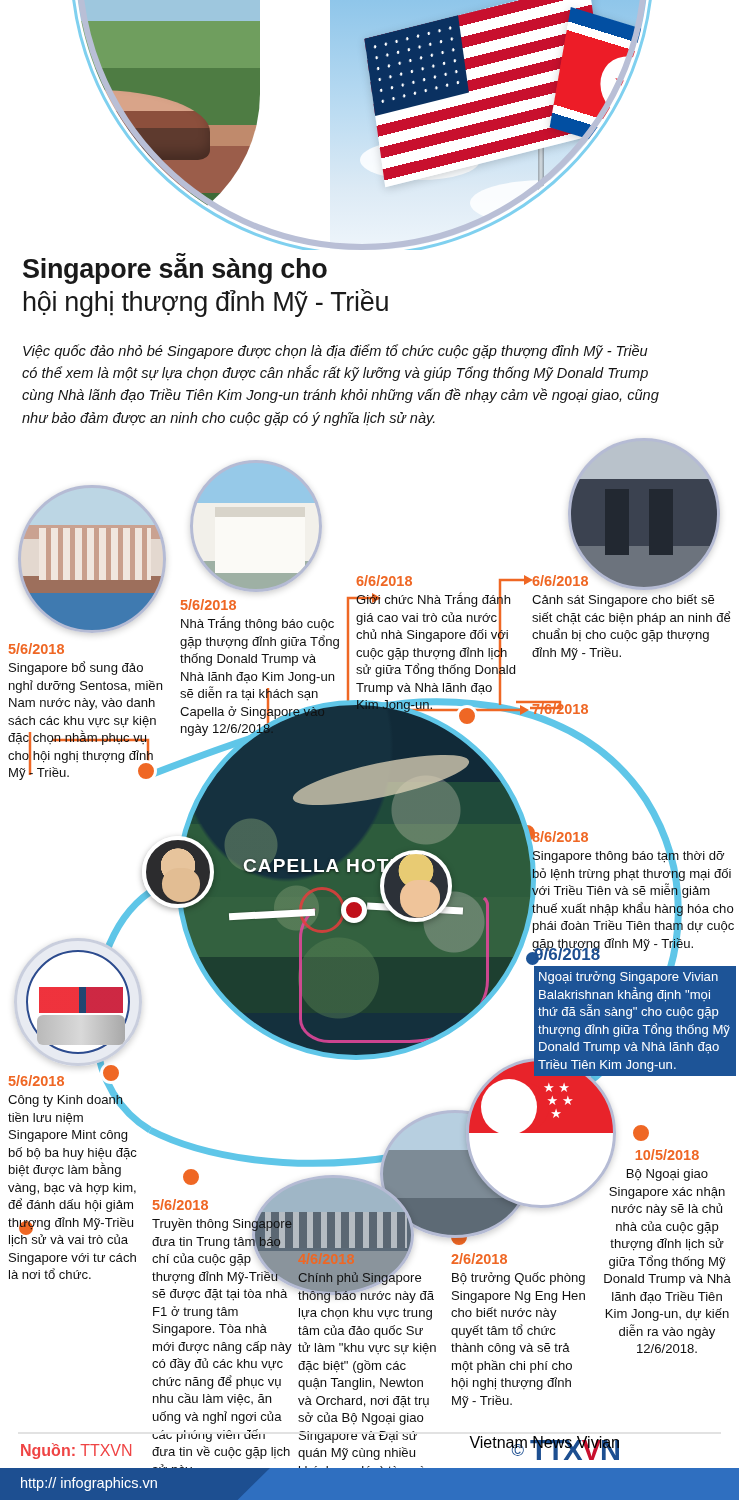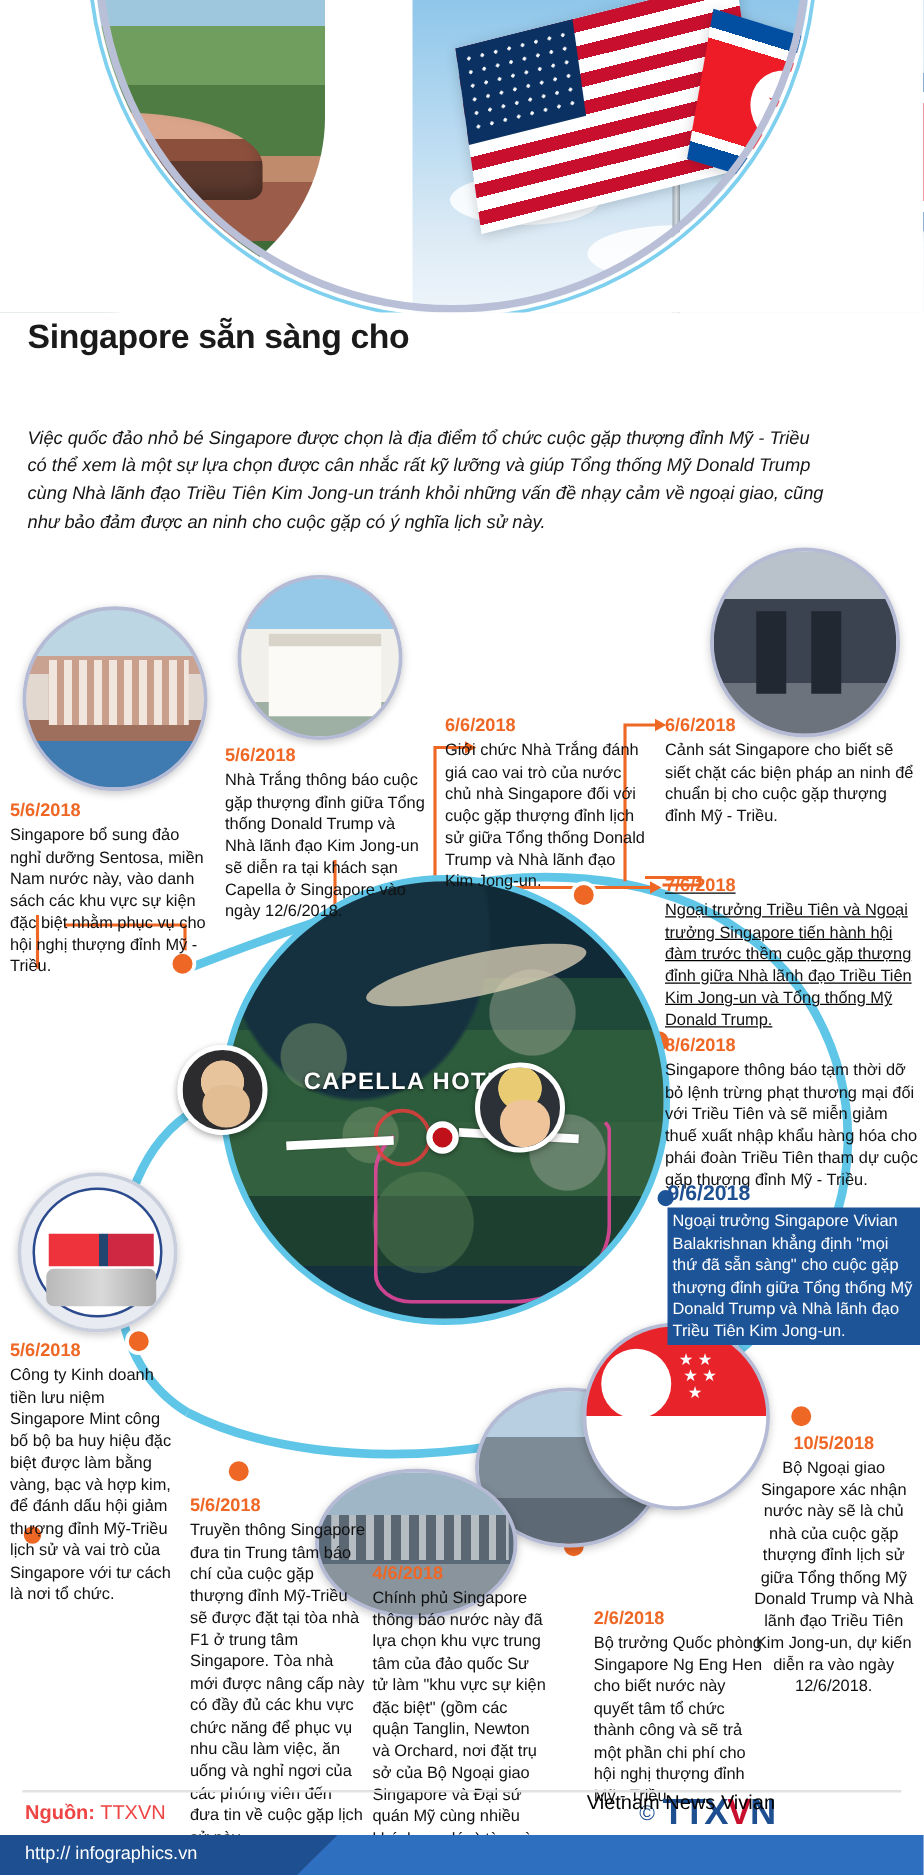--- a/index.html
+++ b/index.html
@@ -252,20 +252,21 @@
     <div class="hero-ring"></div>
     <div class="hero-ring2"></div>
 
     <div class="swoosh swoosh-blue"></div>
     <div class="swoosh swoosh-yellow"></div>
     <div class="swoosh swoosh-cyan"></div>
   </div>
 
   <div class="title-wrap">
     <div class="title1">Singapore sẵn sàng cho</div>
+    <div class="title2">hội nghị thượng đỉnh Mỹ - Triều</div>
   </div>
   <div class="lede">Việc quốc đảo nhỏ bé Singapore được chọn là địa điểm tổ chức cuộc gặp thượng đỉnh Mỹ - Triều có thể xem là một sự lựa chọn được cân nhắc rất kỹ lưỡng và giúp Tổng thống Mỹ Donald Trump cùng Nhà lãnh đạo Triều Tiên Kim Jong-un tránh khỏi những vấn đề nhạy cảm về ngoại giao, cũng như bảo đảm được an ninh cho cuộc gặp có ý nghĩa lịch sử này.</div>
 
   <svg class="curve-svg" viewBox="0 0 739 830">
     <path d="M 150,335 C 240,300 330,268 420,262 C 520,258 600,290 646,360
              C 690,430 690,520 640,590 C 590,660 500,700 400,716
              C 290,734 200,716 150,690" fill="none" stroke="#5fc6e8" stroke-width="7"></path>
     <path d="M 150,690 C 120,672 100,640 96,600 C 90,540 110,480 150,452" fill="none" stroke="#5fc6e8" stroke-width="7"></path>
   </svg>
 
@@ -317,41 +318,40 @@
     <div class="leader" style="left:48px;top:206px;width:86px;transform:rotate(-3deg);"></div>
     <div class="leader" style="left:186px;top:200px;width:96px;transform:rotate(3deg);"></div>
     <div class="map-label">CAPELLA HOTEL</div>
     <div class="map-pin"></div>
   </div>
   <div class="face face-kim"></div>
   <div class="face face-trump"></div>
 
   <div class="tb" style="left:8px;top:640px;width:160px;">
     <div class="date">5/6/2018</div>
-    <div class="body">Singapore bổ sung đảo nghỉ dưỡng Sentosa, miền Nam nước này, vào danh sách các khu vực sự kiện đặc biệt nhằm phục vụ cho hội nghị thượng đỉnh Mỹ - Triều.</div>
+    <div class="body">Singapore bổ sung đảo nghỉ dưỡng Sentosa, miền Nam nước này, vào danh sách các khu vực sự kiện đặc chọn nhằm phục vụ cho hội nghị thượng đỉnh Mỹ - Triều.</div>
   </div>
 
   <div class="tb" style="left:180px;top:596px;width:160px;">
     <div class="date">5/6/2018</div>
     <div class="body">Nhà Trắng thông báo cuộc gặp thượng đỉnh giữa Tổng thống Donald Trump và Nhà lãnh đạo Kim Jong-un sẽ diễn ra tại khách sạn Capella ở Singapore vào ngày 12/6/2018.</div>
   </div>
 
   <div class="tb" style="left:356px;top:572px;width:160px;">
     <div class="date">6/6/2018</div>
     <div class="body">Giới chức Nhà Trắng đánh giá cao vai trò của nước chủ nhà Singapore đối với cuộc gặp thượng đỉnh lịch sử giữa Tổng thống Donald Trump và Nhà lãnh đạo Kim Jong-un.</div>
   </div>
 
   <div class="tb" style="left:532px;top:572px;width:200px;">
     <div class="date">6/6/2018</div>
     <div class="body">Cảnh sát Singapore cho biết sẽ siết chặt các biện pháp an ninh để chuẩn bị cho cuộc gặp thượng đỉnh Mỹ - Triều.</div>
   </div>
 
-  <div class="tb" style="left:532px;top:700px;width:200px;text-decoration:underline;">
+  <div class="tb" style="left:532px;top:700px;width:200px;">
     <div class="date">7/6/2018</div>
-    <div class="body">Ngoại trưởng Triều Tiên và Ngoại trưởng Singapore tiến hành hội đàm trước thềm cuộc gặp thượng đỉnh giữa Nhà lãnh đạo Triều Tiên Kim Jong-un và Tổng thống Mỹ Donald Trump.</div>
   </div>
 
   <div class="tb" style="left:532px;top:828px;width:204px;">
     <div class="date">8/6/2018</div>
     <div class="body">Singapore thông báo tạm thời dỡ bỏ lệnh trừng phạt thương mại đối với Triều Tiên và sẽ miễn giảm thuế xuất nhập khẩu hàng hóa cho phái đoàn Triều Tiên tham dự cuộc gặp thượng đỉnh Mỹ - Triều.</div>
   </div>
 
   <div class="tb hl" style="left:534px;top:944px;width:202px;">
     <div class="date blue">9/6/2018</div>
     <div class="body">Ngoại trưởng Singapore Vivian Balakrishnan khẳng định "mọi thứ đã sẵn sàng" cho cuộc gặp thượng đỉnh giữa Tổng thống Mỹ Donald Trump và Nhà lãnh đạo Triều Tiên Kim Jong-un.</div>
@@ -365,21 +365,21 @@
   <div class="tb" style="left:152px;top:1196px;width:140px;">
     <div class="date">5/6/2018</div>
     <div class="body">Truyền thông Singapore đưa tin Trung tâm báo chí của cuộc gặp thượng đỉnh Mỹ-Triều sẽ được đặt tại tòa nhà F1 ở trung tâm Singapore. Tòa nhà mới được nâng cấp này có đầy đủ các khu vực chức năng để phục vụ nhu cầu làm việc, ăn uống và nghỉ ngơi của các phóng viên đến đưa tin về cuộc gặp lịch sử này.</div>
   </div>
 
   <div class="tb" style="left:298px;top:1250px;width:140px;">
     <div class="date">4/6/2018</div>
     <div class="body">Chính phủ Singapore thông báo nước này đã lựa chọn khu vực trung tâm của đảo quốc Sư tử làm "khu vực sự kiện đặc biệt" (gồm các quận Tanglin, Newton và Orchard, nơi đặt trụ sở của Bộ Ngoại giao Singapore và Đại sứ quán Mỹ cùng nhiều khách sạn lớn) từ ngày 10 - 14/6/2018.</div>
   </div>
 
-  <div class="tb" style="left:475px;top:1250px;width:140px;margin-top:36px;">
+  <div class="tb" style="left:451px;top:1250px;width:140px;">
     <div class="date">2/6/2018</div>
     <div class="body">Bộ trưởng Quốc phòng Singapore Ng Eng Hen cho biết nước này quyết tâm tổ chức thành công và sẽ trả một phần chi phí cho hội nghị thượng đỉnh Mỹ - Triều.</div>
   </div>
 
   <div class="tb center" style="left:600px;top:1146px;width:134px;">
     <div class="date">10/5/2018</div>
     <div class="body">Bộ Ngoại giao Singapore xác nhận nước này sẽ là chủ nhà của cuộc gặp thượng đỉnh lịch sử giữa Tổng thống Mỹ Donald Trump và Nhà lãnh đạo Triều Tiên Kim Jong-un, dự kiến diễn ra vào ngày 12/6/2018.</div>
   </div>
 
   <div class="footer-rule"></div>

